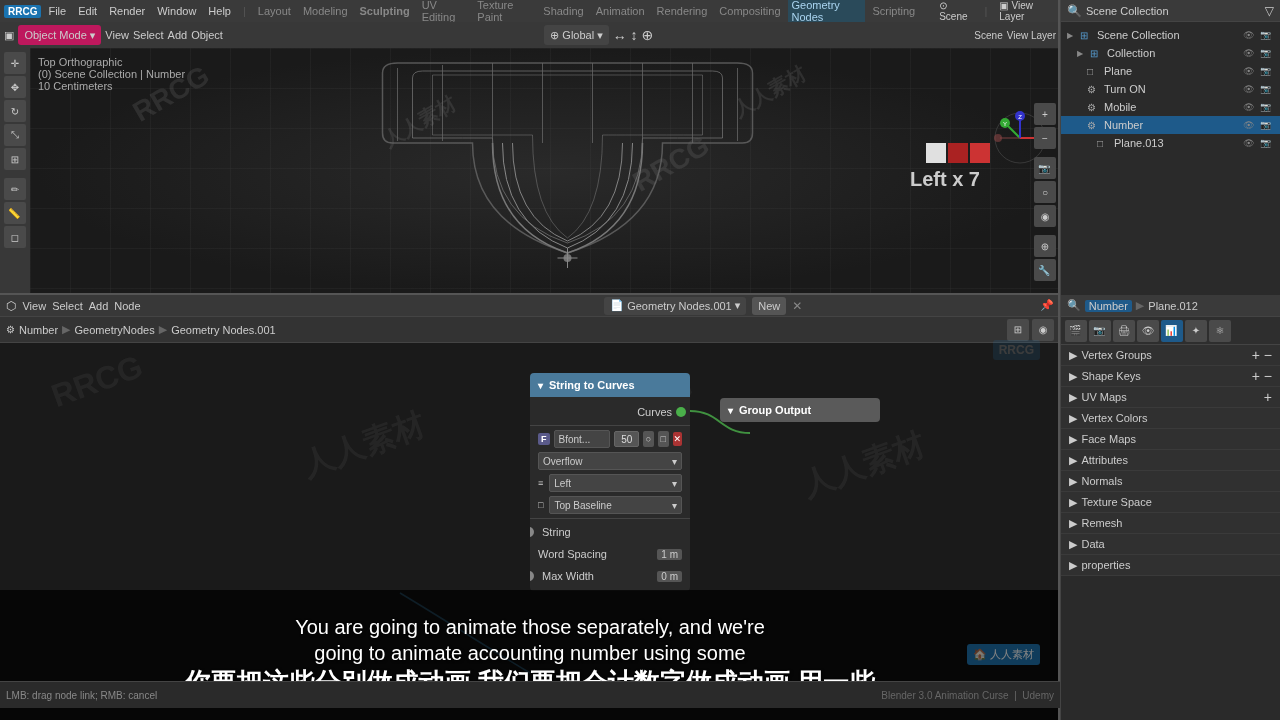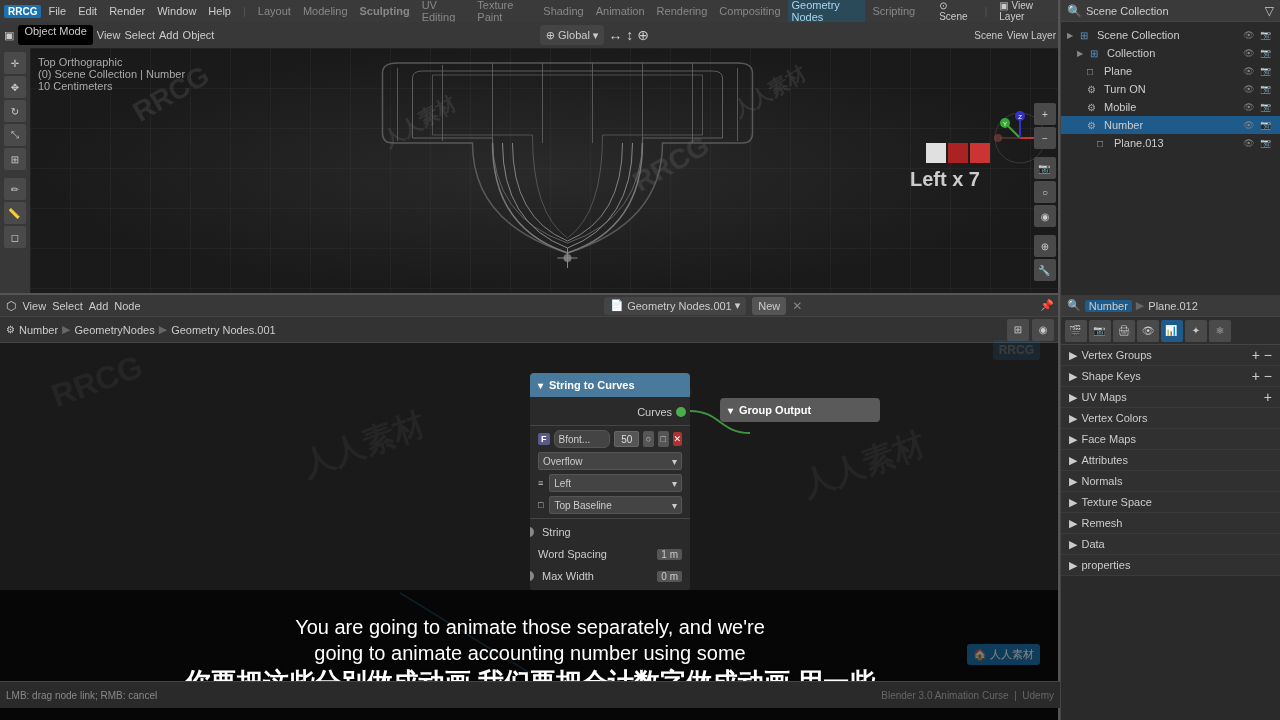--- a/index.html
+++ b/index.html
@@ -578,21 +578,21 @@
     <span style="color:#aad4f0;background:#2a4a5a;padding:1px 4px;border-radius:2px;">Geometry Nodes</span>
     <span style="color:#888;">Scripting</span>
     <span style="flex:1"></span>
     <span style="font-size:10px;">⊙ Scene</span>
     <span style="color:#555">|</span>
     <span style="font-size:10px;">▣ View Layer</span>
   </div>
 
   <div id="top-toolbar">
     <span>▣</span>
-    <div style="background:#000000;border-radius:3px;padding:0 6px;height:20px;display:flex;align-items:center;font-size:11px;gap:14px;flex-direction:column;">
+    <div style="background:#be185d;border-radius:3px;padding:0 6px;height:20px;display:flex;align-items:center;font-size:11px;gap:3px;">
       <span>Object Mode</span>
         <span>▾</span>
     </div>
     <span>View</span>
     <span>Select</span>
     <span>Add</span>
     <span>Object</span>
     <span style="flex:1"></span>
     <div style="background:#444;border-radius:3px;padding:0 6px;height:20px;display:flex;align-items:center;font-size:11px;gap:3px;">
       <span>⊕</span>
@@ -756,21 +756,21 @@
       <div class="node-body">
 
         <div class="node-row node-row-right">
           <span style="flex:1;text-align:right;">Curves</span>
           <span class="node-socket socket-green socket-right"></span>
         </div>
         <div class="node-divider"></div>
 
         <div class="input-row">
           <span class="f-icon">F</span>
-          <span class="node-dropdown" style="width:80px;border-radius:6px;">Bfont...</span>
+          <span class="node-dropdown" style="width:80px;">Bfont...</span>
           <span class="node-num-input">50</span>
           <span class="node-icon-btn">○</span>
           <span class="node-icon-btn">□</span>
           <span class="node-x-btn">✕</span>
         </div>
 
         <div class="node-row">
           <span class="node-dropdown" style="width:100%;justify-content:space-between;">
             <span>Overflow</span>
             <span>▾</span>

